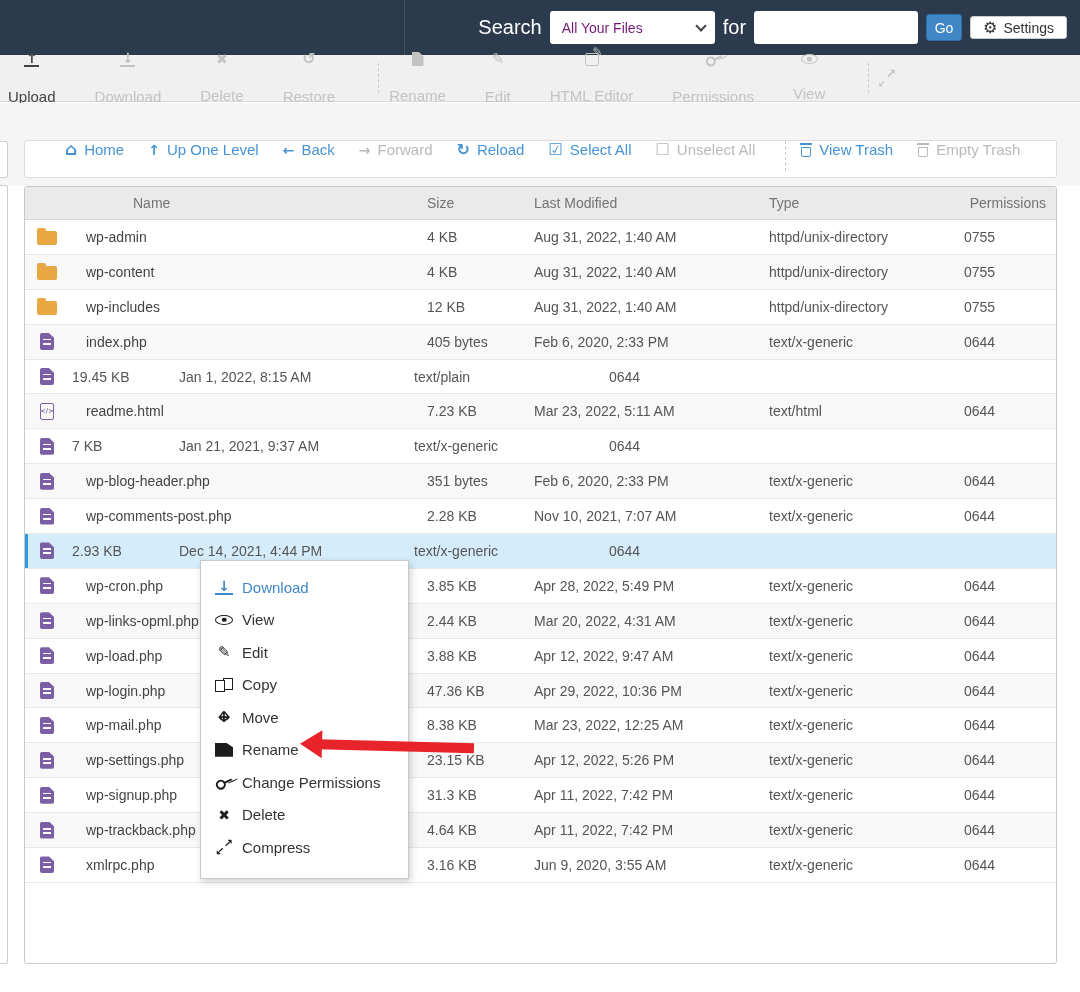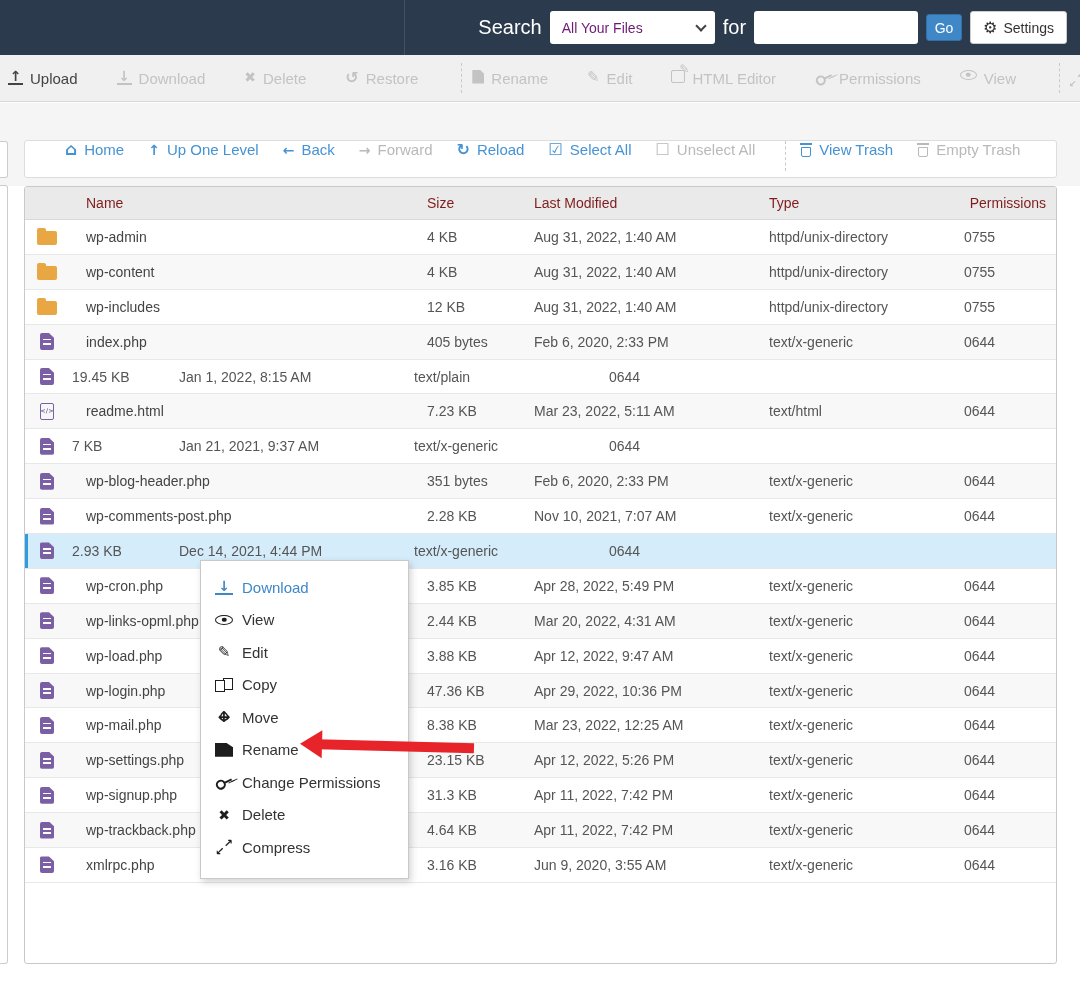--- a/index.html
+++ b/index.html
@@ -21,29 +21,29 @@
   .topbar-sep { position:absolute; left:404px; top:0; width:1px; height:55px; background:rgba(255,255,255,.12); }
   .topbar .lbl { color:#fff; font-size:20px; }
   .scope-select { width:165px; height:33px; background:#fff; border-radius:3px;
                   display:flex; align-items:center; justify-content:space-between;
                   padding:0 10px 0 12px; font-size:14px; color:#701a75; cursor:pointer; }
   .chev { width:8px; height:8px; border-right:2px solid #444; border-bottom:2px solid #444;
           transform:rotate(45deg); margin-top:-4px; }
   .search-input { width:164px; height:33px; border:none; border-radius:3px; padding:0 8px; font-size:14px; }
   .go-btn { width:36px; height:27px; background:#3f87c6; border:1px solid #336ea6; border-radius:3px;
             color:#fff; font-size:14px; cursor:pointer; }
-  .settings-btn { height:33px; background:#fff; border:1px solid #ccc; border-radius:3px;
+  .settings-btn { height:23px; background:#fff; border:1px solid #ccc; border-radius:3px;
                   display:flex; align-items:center; gap:6px; padding:0 12px; font-size:14px; color:#333; cursor:pointer; }
 
   
   .toolbar { position:absolute; top:55px; left:0; width:1080px; height:47px;
              background:#f0f0f0; border-bottom:1px solid #d8d8d8;
              display:flex; align-items:center; padding-left:8px; }
-  .tbtn { display:flex; align-items:flex-start; gap:7px; background:none; border:none;
-          font-size:15px; font-family:inherit; cursor:pointer; margin-right:39px; white-space:nowrap; }
+  .tbtn { display:flex; align-items:center; gap:21px; background:none; border:none;
+          font-size:15px; font-family:inherit; cursor:pointer; margin-right:39px; white-space:nowrap;flex-direction:column; }
   .tbtn.enabled { color:#444; }
   .tbtn.disabled { color:#c3c3c3; }
   .v-divider { width:1px; height:30px; border-left:1px dashed #c9c9c9; margin:0 14px 0 6px; }
   .toolbar .v-divider { margin:0 10px 0 4px; }
 
   .mid-band { position:absolute; top:103px; left:0; width:1080px; height:83px; background:#f5f5f5; }
 
   
   .sliver { position:absolute; left:0; background:#fff; border:1px solid #ccc; border-left:none;
             border-radius:0 3px 3px 0; width:8px; }
@@ -57,21 +57,21 @@
   .nbtn { display:flex; align-items:center; gap:7px; background:none; border:none;
           font-size:15px; font-family:inherit; cursor:pointer; margin-right:24px; white-space:nowrap; }
   .nbtn.active { color:#4593d4; }
   .nbtn.disabled { color:#b9b9b9; }
   .nbtn .icon { font-weight:bold; }
 
   
   .ftable { position:absolute; top:186px; left:24px; width:1033px; height:778px;
             background:#fff; border:1px solid #c9c9c9; border-radius:3px; overflow:hidden; }
   .thead { height:33px; background:#eaeaea; border-bottom:1px solid #d9d9d9;
-           display:flex; align-items:center; color:#7f1d1d; font-size:14px; }
+           display:flex; align-items:center; color:#737373; font-size:14px;padding-left:47px; }
   .cell { flex:none; }
   .c-icon { width:44px; display:flex; justify-content:center; }
   .c-name { flex:1 1 auto; padding-left:17px; }
   .c-size { width:110px; padding-left:3px; }
   .c-mod  { width:235px; }
   .c-type { width:195px; }
   .c-perm { width:92px; }
   .thead .c-perm { text-align:right; padding-right:10px; }
   .trow { height:34.9px; display:flex; align-items:center; font-size:14px;
           border-bottom:1px solid #e8e8e8; color:#555; cursor:pointer; }

